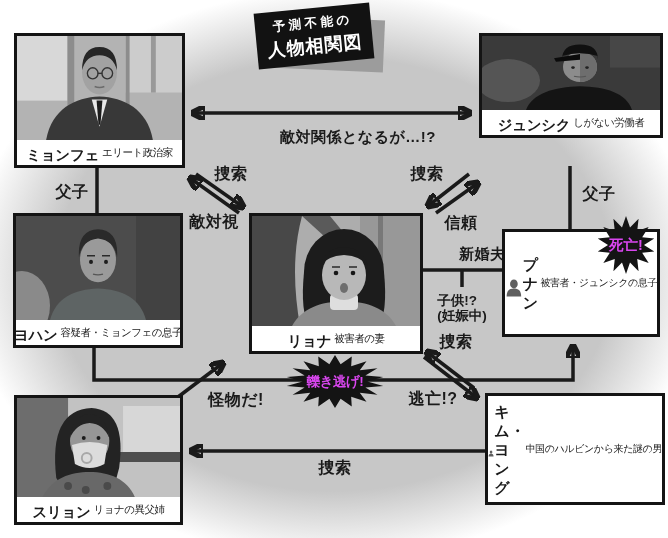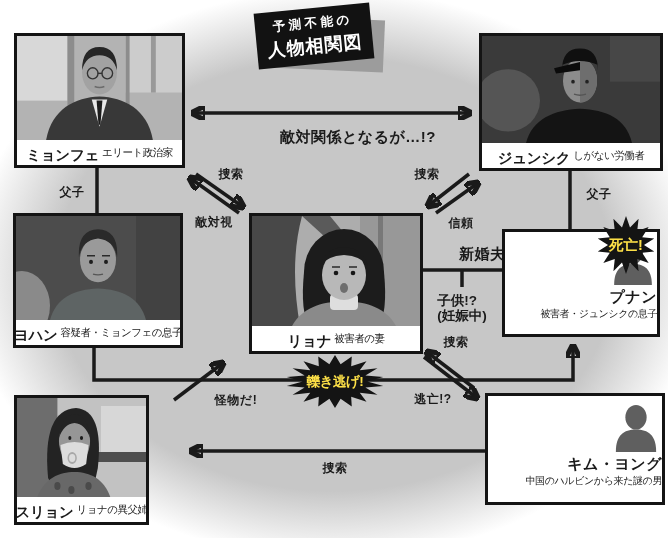--- a/index.html
+++ b/index.html
@@ -17,34 +17,34 @@
   .card{position:absolute;z-index:3;box-sizing:border-box;background:#fff;border:3px solid #141414;}
   .photo-card{display:flex;flex-direction:column;}
   .photo{flex:1 1 auto;overflow:hidden;background:#9a9a9a;}
   .photo svg{display:block;width:100%;height:100%;}
   .caption{
     height:25px;flex:0 0 25px;background:#fff;display:flex;align-items:center;justify-content:center;gap:3px;
     white-space:nowrap;overflow:hidden;
   }
   .cap-name{font-weight:bold;font-size:14.5px;letter-spacing:-0.3px;margin-top:6px;}
   .cap-desc{font-size:10.5px;letter-spacing:-0.5px;}
-  .sil-card{display:flex;flex-direction:column;align-items:flex-end;}
+  .sil-card{display:flex;flex-direction:row;align-items:center;}
   .sil-icon{display:block;margin-top:9px;}
   .sil-name{font-weight:bold;font-size:15px;margin-top:3px;letter-spacing:0.5px;}
   .sil-desc{font-size:10px;margin-top:0;letter-spacing:-0.4px;white-space:nowrap;}
   
   .lbl{
     position:absolute;z-index:2;transform:translate(-50%,-50%);
-    font-weight:bold;font-size:12px;white-space:nowrap;letter-spacing:0.5px;
+    font-weight:bold;font-size:16px;white-space:nowrap;letter-spacing:0.5px;
   }
   .lbl.small{font-size:15px;margin-left:28px;}
   .lbl.two-line{text-align:left;font-size:13.5px;line-height:15px;letter-spacing:0;}
   
   .burst{
-    position:absolute;z-index:4;background:#141414;color:#fde047;
+    position:absolute;z-index:4;background:#141414;color:#d946ef;
     display:flex;align-items:center;justify-content:center;
     font-weight:bold;white-space:nowrap;
   }
   .burst span{position:relative;}
   .burst.death{font-size:14.5px;}
   .burst.hitrun{font-size:13.5px;letter-spacing:-0.5px;}
   
   .badge-wrap{position:absolute;z-index:5;}
   .badge-shadow{position:absolute;background:#9c9c9c;transform:rotate(2.5deg);}
   .badge{
@@ -102,21 +102,21 @@
         <line x1="83" y1="37" x2="88" y2="37" stroke="#333" stroke-width="1.4"></line>
         <path d="M80,50 Q85,52 90,50" stroke="#6b6b6b" stroke-width="1.5" fill="none"></path>
       </svg>
     </div>
     <div class="caption">
       <span class="cap-name">ミョンフェ</span>
       <span class="cap-desc">エリート政治家</span>
     </div>
   </div>
 
-  <div class="card photo-card" style="left:479px;top:33px;width:184px;height:138px">
+  <div class="card photo-card" style="left:479px;top:33px;width:184px;height:105px">
     <div class="photo">
       <svg viewBox="0 0 178 103" preserveAspectRatio="none">
         <rect width="178" height="103" fill="#3a3a3a"></rect>
         <ellipse cx="26" cy="62" rx="32" ry="30" fill="#555555"></ellipse>
         <rect x="128" width="50" height="44" fill="#474747"></rect>
         <path d="M44,103 C50,80 72,71 98,70 C124,71 144,79 150,103 Z" fill="#141414"></path>
         <ellipse cx="98" cy="43" rx="17" ry="21" fill="#8c8c8c"></ellipse>
         <path d="M98,22 C108,22 115,31 115,43 C115,55 108,64 98,64 Z" fill="#6e6e6e"></path>
         <path d="M80,33 Q80,12 98,12 Q116,12 116,33 L116,28 Q107,24 98,24 Q89,24 80,28 Z" fill="#101010"></path>
         <polygon points="72,31 98,25 98,33 74,36" fill="#0b0b0b"></polygon>
@@ -180,21 +180,21 @@
 
   <div class="card sil-card" style="left:502px;top:229px;width:158px;height:108px">
     <svg class="sil-icon" width="48" height="44" viewBox="0 0 44 42">
       <ellipse cx="22" cy="11" rx="9.5" ry="11" fill="#5f5f5f"></ellipse>
       <path d="M4,42 C4,27 11,22 22,22 C33,22 40,27 40,42 Z" fill="#5f5f5f"></path>
     </svg>
     <div class="sil-name">プナン</div>
     <div class="sil-desc">被害者・ジュンシクの息子</div>
   </div>
 
-  <div class="card photo-card" style="left:14px;top:395px;width:135px;height:130px">
+  <div class="card photo-card" style="left:14px;top:395px;width:169px;height:130px">
     <div class="photo">
       <svg viewBox="0 0 166 99" preserveAspectRatio="none">
         <rect width="166" height="99" fill="#c2c2c2"></rect>
         <rect width="52" height="99" fill="#6d6d6d"></rect>
         <rect x="108" y="8" width="58" height="46" fill="#d7d7d7"></rect>
         <rect x="100" y="54" width="66" height="10" fill="#4e4e4e"></rect>
         <path d="M40,80 Q32,12 76,10 Q112,12 104,70 L98,92 H48 Z" fill="#232323"></path>
         <ellipse cx="74" cy="43" rx="20" ry="23" fill="#969696"></ellipse>
         <path d="M54,40 Q57,17 74,16 Q91,17 94,40 Q88,26 74,25 Q60,26 54,40 Z" fill="#232323"></path>
         <circle cx="68" cy="40" r="2" fill="#1c1c1c"></circle>

